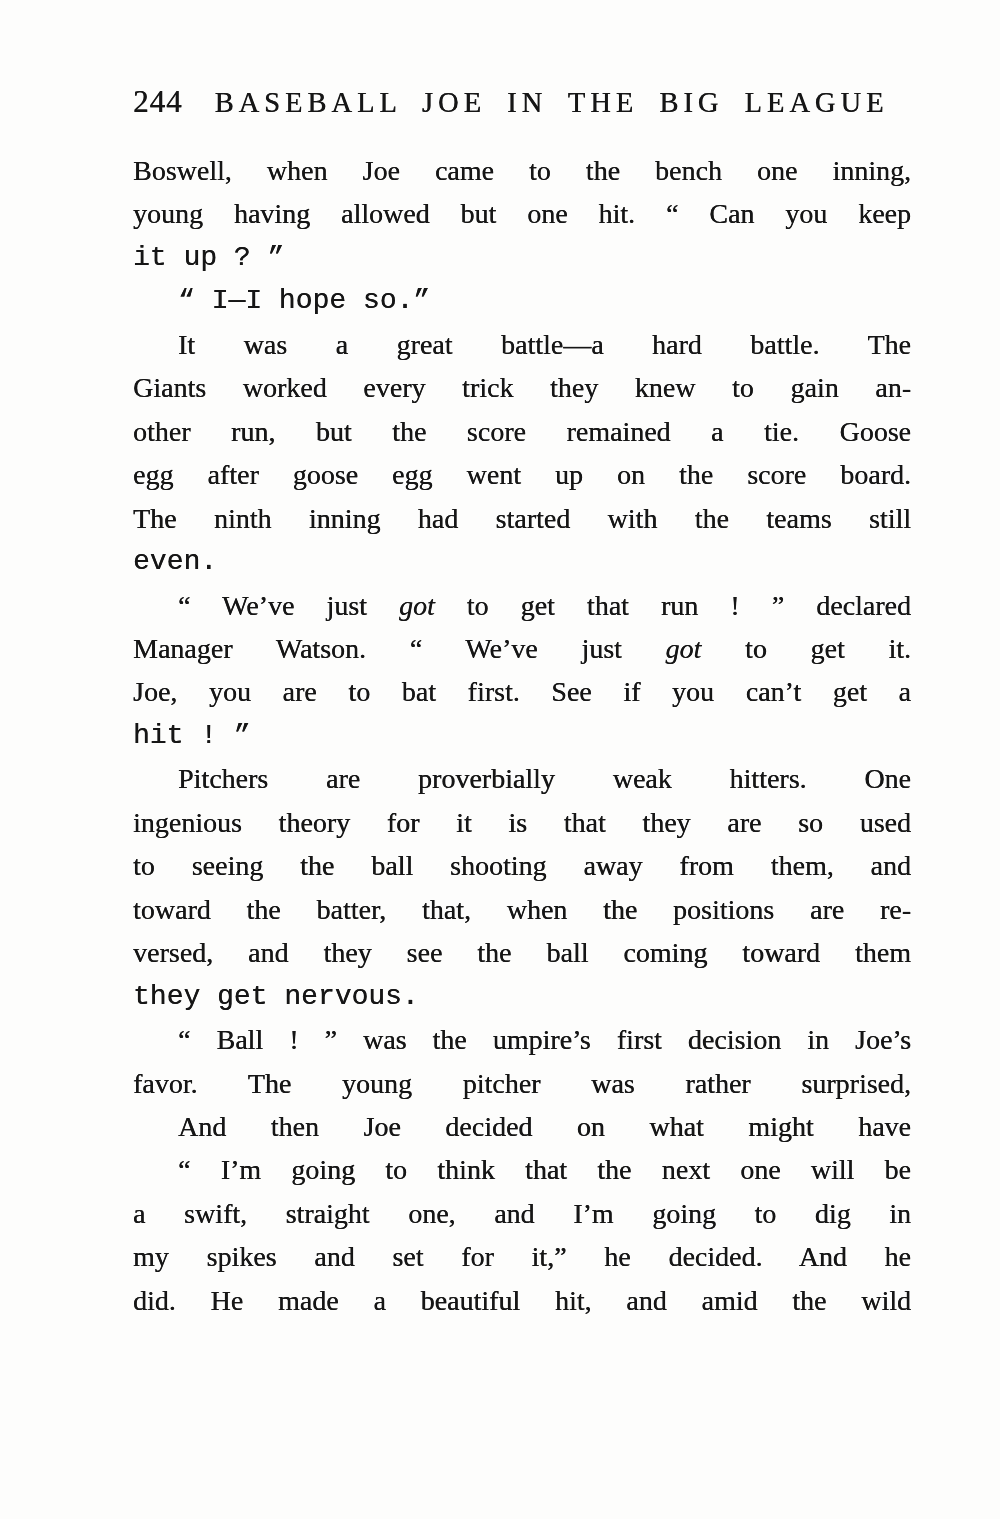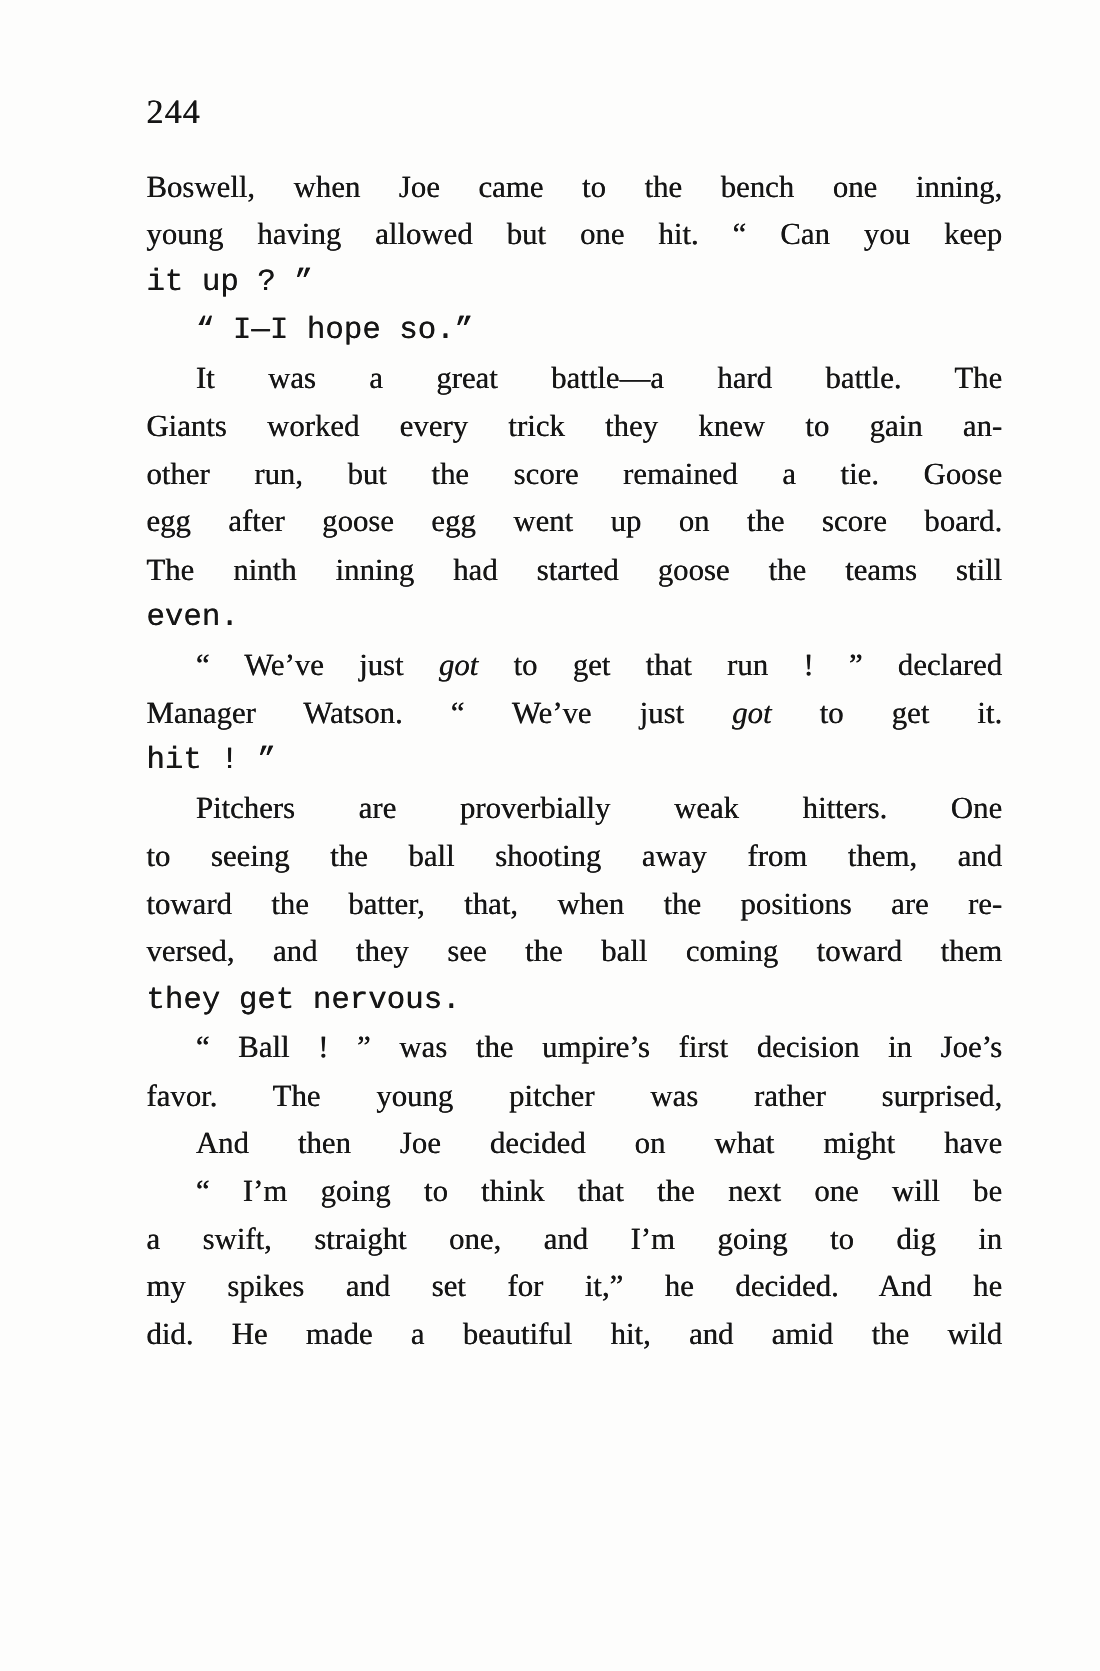--- a/index.html
+++ b/index.html
@@ -62,37 +62,40 @@
     font-style: italic;
   }
 </style>
 </head>
 <body>
 
 <div class="page">
 
   <div class="running-header">
     <span class="page-number">244</span>
+    <span class="header-title">BASEBALL JOE IN THE BIG LEAGUE</span>
   </div>
 
   <div class="text-block">
       <div class="line"><span>Boswell, when Joe came to the bench one inning,</span></div>
       <div class="line"><span>young having allowed but one hit. “ Can you keep</span></div>
       <div class="line end"><span>it up ? ”</span></div>
       <div class="line indent end"><span>“ I—I hope so.”</span></div>
       <div class="line indent"><span>It was a great battle—a hard battle. The</span></div>
       <div class="line"><span>Giants worked every trick they knew to gain an-</span></div>
       <div class="line"><span>other run, but the score remained a tie. Goose</span></div>
       <div class="line"><span>egg after goose egg went up on the score board.</span></div>
-      <div class="line"><span>The ninth inning had started goose the teams still</span></div>
+      <div class="line"><span>The ninth inning had started with the teams still</span></div>
       <div class="line end"><span>even.</span></div>
       <div class="line indent"><span>“ We’ve just </span><span class="italic">got</span><span> to get that run ! ” declared</span></div>
       <div class="line"><span>Manager Watson. “ We’ve just </span><span class="italic">got</span><span> to get it.</span></div>
+      <div class="line"><span>Joe, you are to bat first. See if you can’t get a</span></div>
       <div class="line end"><span>hit ! ”</span></div>
       <div class="line indent"><span>Pitchers are proverbially weak hitters. One</span></div>
+      <div class="line"><span>ingenious theory for it is that they are so used</span></div>
       <div class="line"><span>to seeing the ball shooting away from them, and</span></div>
       <div class="line"><span>toward the batter, that, when the positions are re-</span></div>
       <div class="line"><span>versed, and they see the ball coming toward them</span></div>
       <div class="line end"><span>they get nervous.</span></div>
       <div class="line indent"><span>“ Ball ! ” was the umpire’s first decision in Joe’s</span></div>
       <div class="line"><span>favor. The young pitcher was rather surprised,</span></div>
       <div class="line indent"><span>And then Joe decided on what might have</span></div>
       <div class="line indent"><span>“ I’m going to think that the next one will be</span></div>
       <div class="line"><span>a swift, straight one, and I’m going to dig in</span></div>
       <div class="line"><span>my spikes and set for it,” he decided. And he</span></div>

